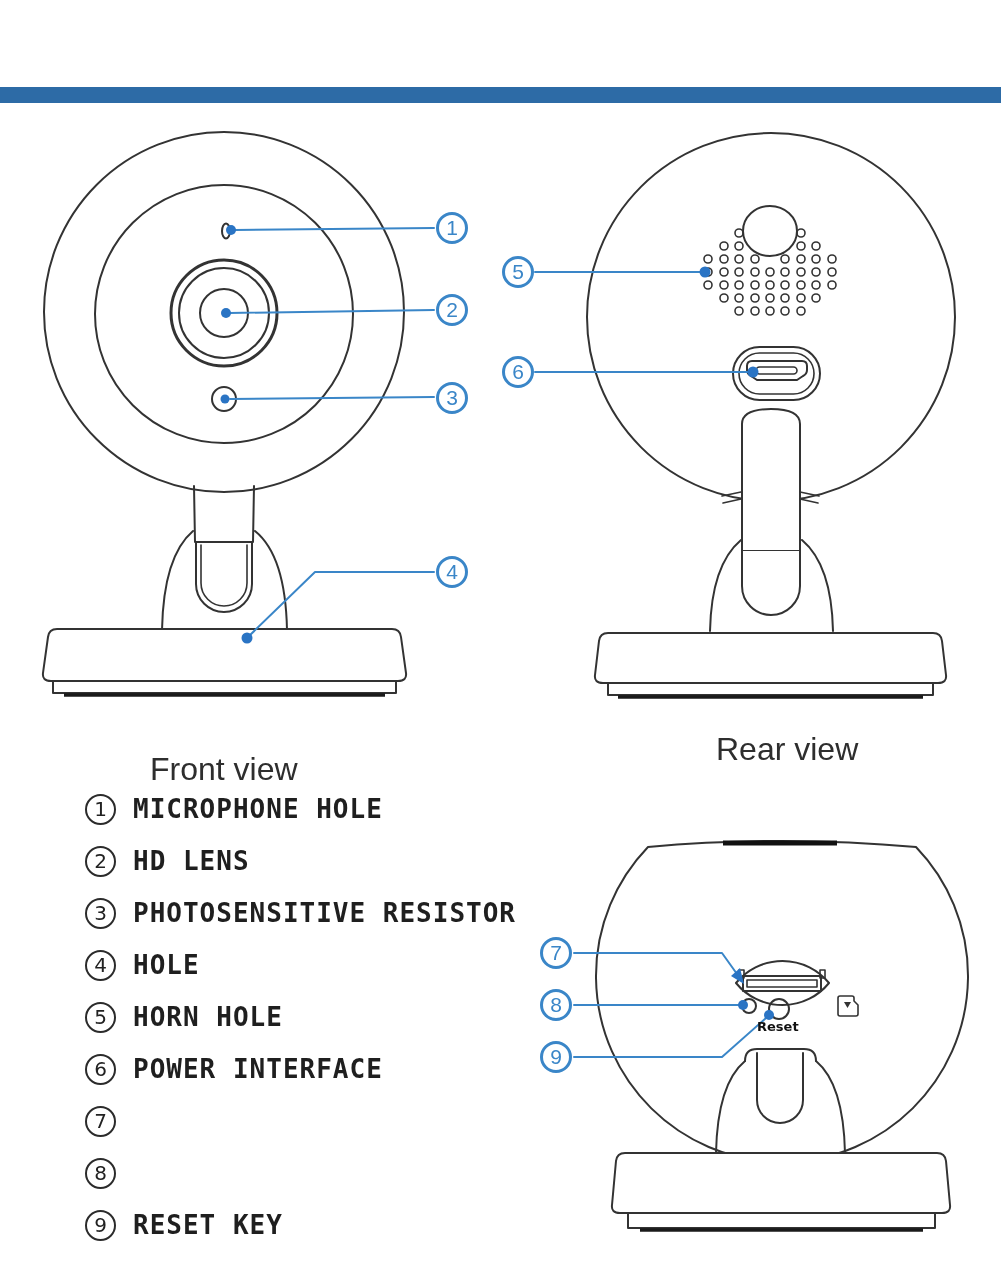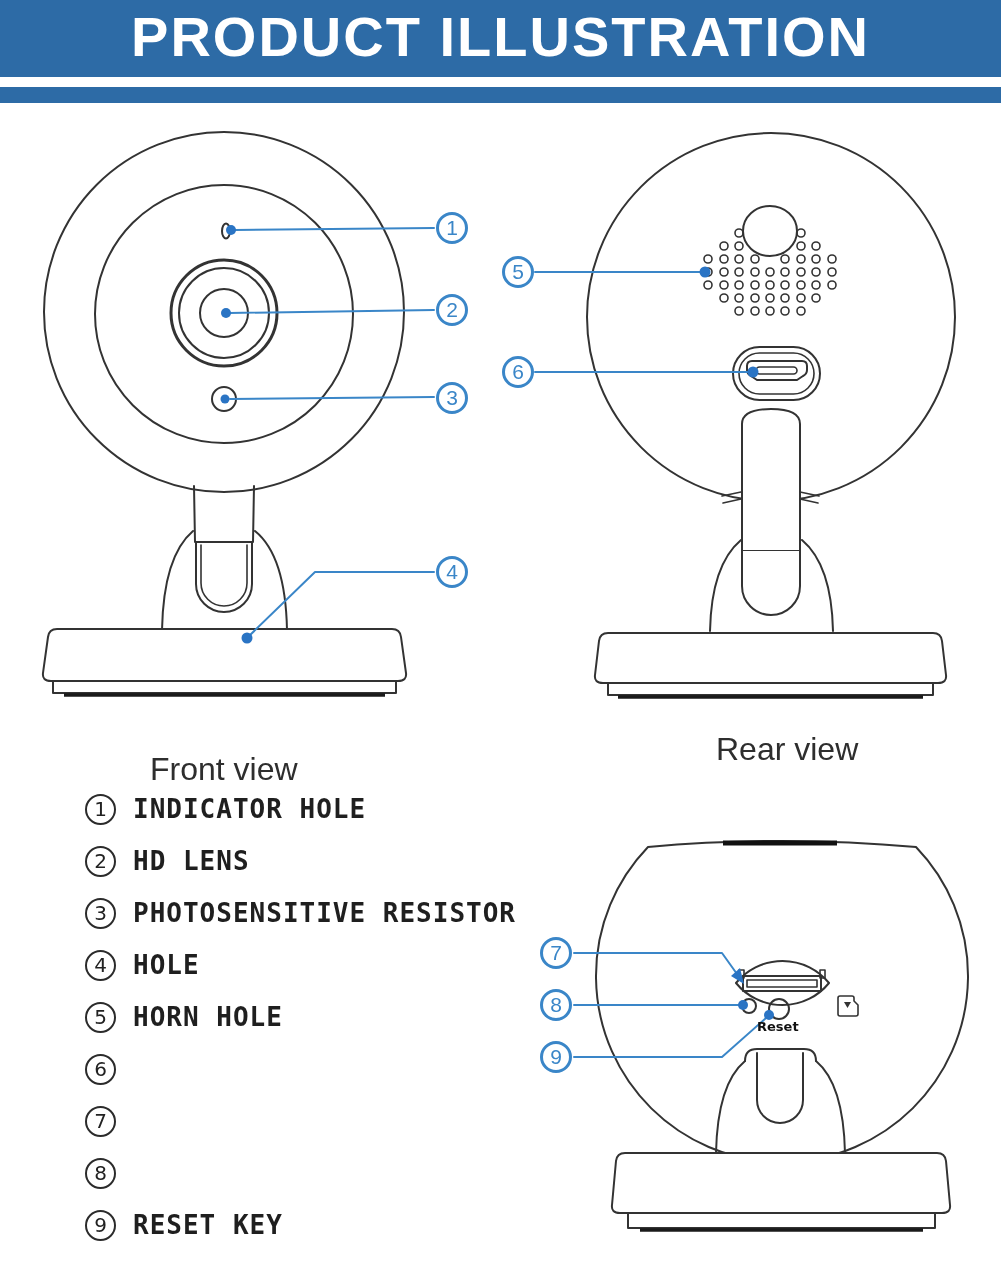--- a/index.html
+++ b/index.html
@@ -45,23 +45,20 @@
         display:flex;align-items:center;justify-content:center;flex:0 0 31px;
         font-size:20px;font-weight:400;font-family:"DejaVu Sans",sans-serif;}
   .llabel{color:#1f1f1f;font-size:26px;font-weight:700;letter-spacing:1px;
           font-family:"DejaVu Sans Mono",monospace;white-space:nowrap;}
 </style>
 </head>
 <body>
 
 <div class="page">
 
-  <div class="banner">
-    <h1>PRODUCT ILLUSTRATION</h1>
-  </div>
   <div class="header-rule"></div>
 
   <svg class="canvas" width="1001" height="1275" viewBox="0 0 1001 1275">
 
     <g>
       <circle class="ln" cx="224" cy="312" r="180"></circle>
       <circle class="ln" cx="224" cy="314" r="129"></circle>
       <circle class="ln ln-bold" cx="224" cy="313" r="53"></circle>
       <circle class="ln" stroke-width="2.4" cx="224" cy="313" r="45"></circle>
       <circle class="ln" cx="224" cy="313" r="24"></circle>
@@ -193,40 +190,41 @@
   <div class="callout" style="left:540px;top:989px;">8</div>
   <div class="callout" style="left:540px;top:1041px;">9</div>
 
   <div class="view-label" style="left:150px;top:728px;margin-top:23px;">Front view</div>
   <div class="view-label" style="left:716px;top:731px;">Rear view</div>
   <div class="reset-label" style="left:757px;top:1019px;">Reset</div>
 
   <div class="legend">
     <div class="lrow">
         <span class="lnum">1</span>
-        <span class="llabel">INDICATOR HOLE</span>
+        <span class="llabel">MICROPHONE HOLE</span>
       </div>
     <div class="lrow">
         <span class="lnum">2</span>
         <span class="llabel">HD LENS</span>
       </div>
     <div class="lrow">
         <span class="lnum">3</span>
         <span class="llabel">PHOTOSENSITIVE RESISTOR</span>
       </div>
     <div class="lrow">
         <span class="lnum">4</span>
         <span class="llabel">HOLE</span>
       </div>
     <div class="lrow">
         <span class="lnum">5</span>
         <span class="llabel">HORN HOLE</span>
       </div>
     <div class="lrow">
         <span class="lnum">6</span>
+        <span class="llabel">POWER INTERFACE</span>
       </div>
     <div class="lrow">
         <span class="lnum">7</span>
       </div>
     <div class="lrow">
         <span class="lnum">8</span>
       </div>
     <div class="lrow">
         <span class="lnum">9</span>
         <span class="llabel">RESET KEY</span>

